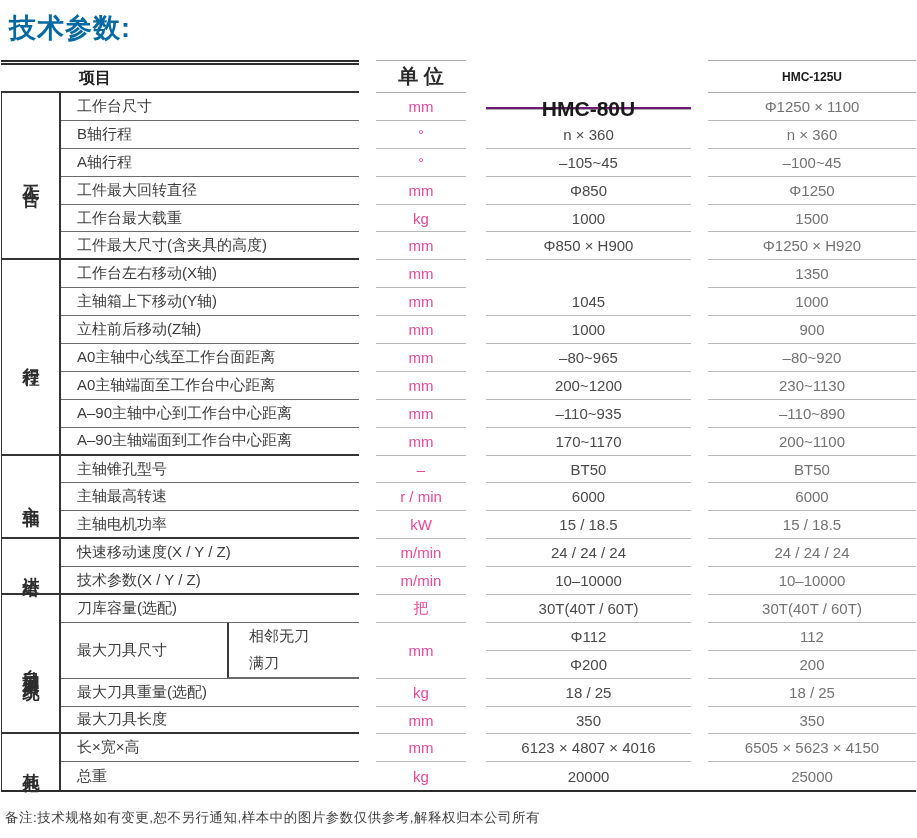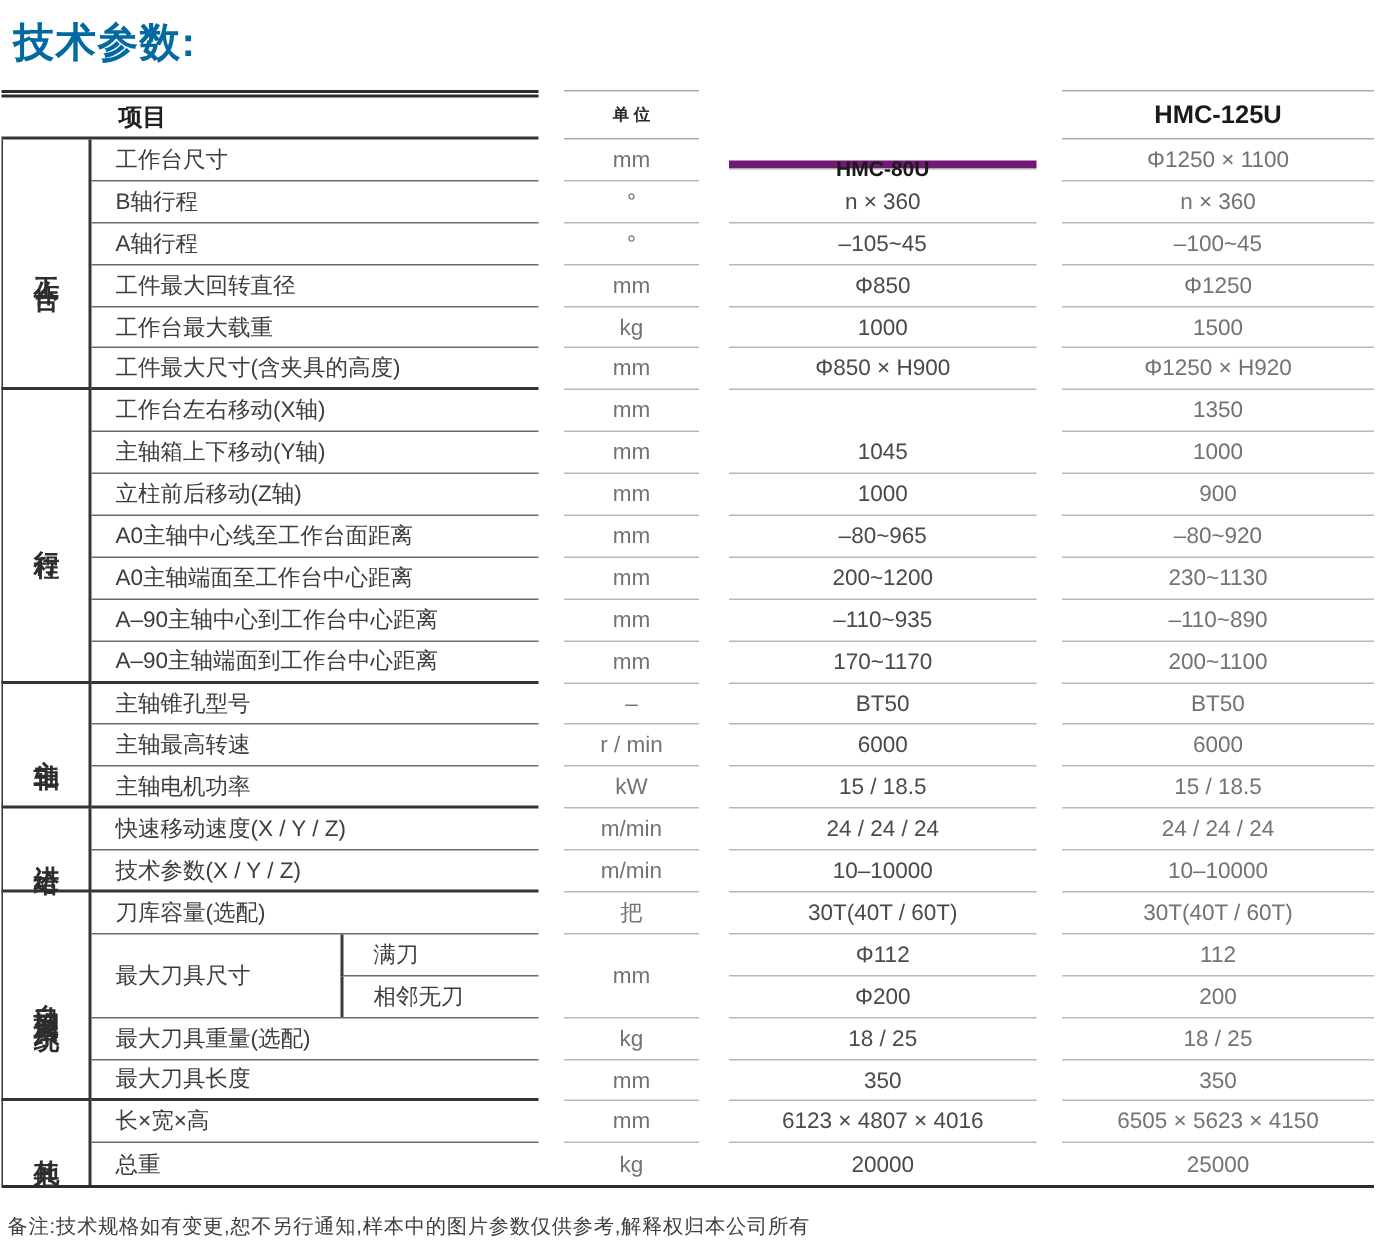--- a/index.html
+++ b/index.html
@@ -15,40 +15,40 @@
   .grid{
     display:grid;
     grid-template-columns:60px 298px 17px 90px 20px 205px 17px 208px;
     grid-template-rows:33px repeat(25,27.9px);
     width:915px;
     margin:14px 0 0 1px;
     border-bottom:2px solid #2c2c2c;
   }
   .cell{display:flex;align-items:center;font-size:15px;color:#3d3d3d;box-sizing:border-box;min-width:0;white-space:nowrap;}
   .c-item{grid-column:2;padding-left:16px;border-bottom:1px solid #6b6b6b;}
-  .c-unit{grid-column:4;justify-content:center;border-bottom:1px solid #b9b9b9;color:#737373;}
+  .c-unit{grid-column:4;justify-content:center;border-bottom:1px solid #b9b9b9;color:#ec4899;}
   .c-m1{grid-column:6;justify-content:center;border-bottom:1px solid #b9b9b9;color:#4a4a4a;}
   .c-m2{grid-column:8;justify-content:center;border-bottom:1px solid #b9b9b9;color:#737373;}
   .ge{border-bottom:2px solid #343434 !important;}
   .last{border-bottom:none !important;}
   .gl{
     grid-column:1;justify-content:center;
     border-left:1px solid #343434;border-right:2px solid #343434;border-bottom:2px solid #343434;
     font-weight:700;font-size:17px;color:#2d2d2d;
   }
   .gl.lastg{border-bottom:none;}
   .gl span{writing-mode:vertical-rl;text-orientation:upright;letter-spacing:3px;line-height:1.05;}
   .h-left{
     grid-column:1/3;grid-row:1;padding-left:78px;
     border-top:5px double #2c2c2c;border-bottom:2px solid #343434;
     font-weight:700;font-size:16px;color:#1f1f1f;
   }
-  .h-unit{grid-column:4;grid-row:1;justify-content:center;border-top:1px solid #ababab;border-bottom:1px solid #ababab;font-weight:700;font-size:11px;color:#2a2a2a;text-align:center;}
-  .h-m1{grid-column:6;grid-row:1;justify-content:center;border-top:5px solid #701a75;border-bottom:1px solid #ababab;font-weight:700;font-size:14px;color:#1a1a1a;margin-top:47px;}
-  .h-m2{grid-column:8;grid-row:1;justify-content:center;border-top:1px solid #ababab;border-bottom:1px solid #ababab;font-weight:700;font-size:17px;color:#1a1a1a;}
+  .h-unit{grid-column:4;grid-row:1;justify-content:center;border-top:1px solid #ababab;border-bottom:1px solid #ababab;font-weight:700;font-size:20px;color:#2a2a2a;text-align:center;}
+  .h-m1{grid-column:6;grid-row:1;justify-content:center;border-top:2px solid #701a75;border-bottom:1px solid #ababab;font-weight:700;font-size:21px;color:#1a1a1a;margin-top:47px;}
+  .h-m2{grid-column:8;grid-row:1;justify-content:center;border-top:1px solid #ababab;border-bottom:1px solid #ababab;font-weight:700;font-size:12px;color:#1a1a1a;}
   .item-span{
     grid-column:2;grid-row:21/23;display:grid;grid-template-columns:166px 1fr;
     border-bottom:1px solid #6b6b6b;box-sizing:border-box;
   }
   .ts-label{grid-row:1/3;display:flex;align-items:center;padding-left:16px;font-size:15px;color:#3d3d3d;white-space:nowrap;}
   .ts-sub{border-left:2px solid #3a3a3a;display:flex;align-items:center;padding-left:20px;font-size:15px;color:#3d3d3d;box-sizing:border-box;white-space:nowrap;}
   .ts-sub.first{border-bottom:1px solid #6b6b6b;}
   .un-span{grid-column:4;grid-row:21/23;}
   .footer-note{
     margin:17px 0 0 5px;font-size:13.5px;color:#3f3f3f;letter-spacing:0.5px;
@@ -169,22 +169,22 @@
   <div class="cell gl" style="grid-row:20/25">
       <span>自动换刀系统</span>
     </div>
   <div class="cell c-item" style="grid-row:20">刀库容量(选配)</div>
   <div class="cell c-unit" style="grid-row:20">把</div>
   <div class="cell c-m1" style="grid-row:20">30T(40T / 60T)</div>
   <div class="cell c-m2" style="grid-row:20">30T(40T / 60T)</div>
 
   <div class="item-span">
     <div class="ts-label">最大刀具尺寸</div>
+    <div class="ts-sub">相邻无刀</div>
     <div class="ts-sub first">满刀</div>
-    <div class="ts-sub">相邻无刀</div>
   </div>
   <div class="cell c-unit un-span">mm</div>
   <div class="cell c-m1" style="grid-row:21">Φ112</div>
   <div class="cell c-m2" style="grid-row:21">112</div>
   <div class="cell c-m1" style="grid-row:22">Φ200</div>
   <div class="cell c-m2" style="grid-row:22">200</div>
 
   <div class="cell c-item" style="grid-row:23">最大刀具重量(选配)</div>
   <div class="cell c-unit" style="grid-row:23">kg</div>
   <div class="cell c-m1" style="grid-row:23">18 / 25</div>

